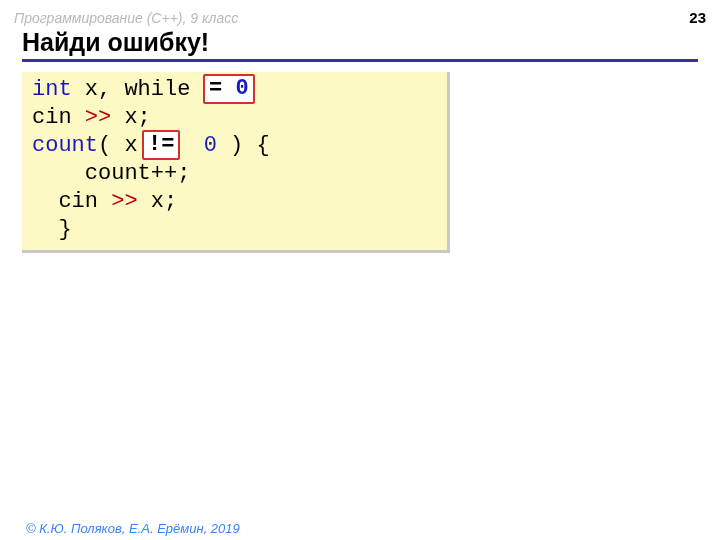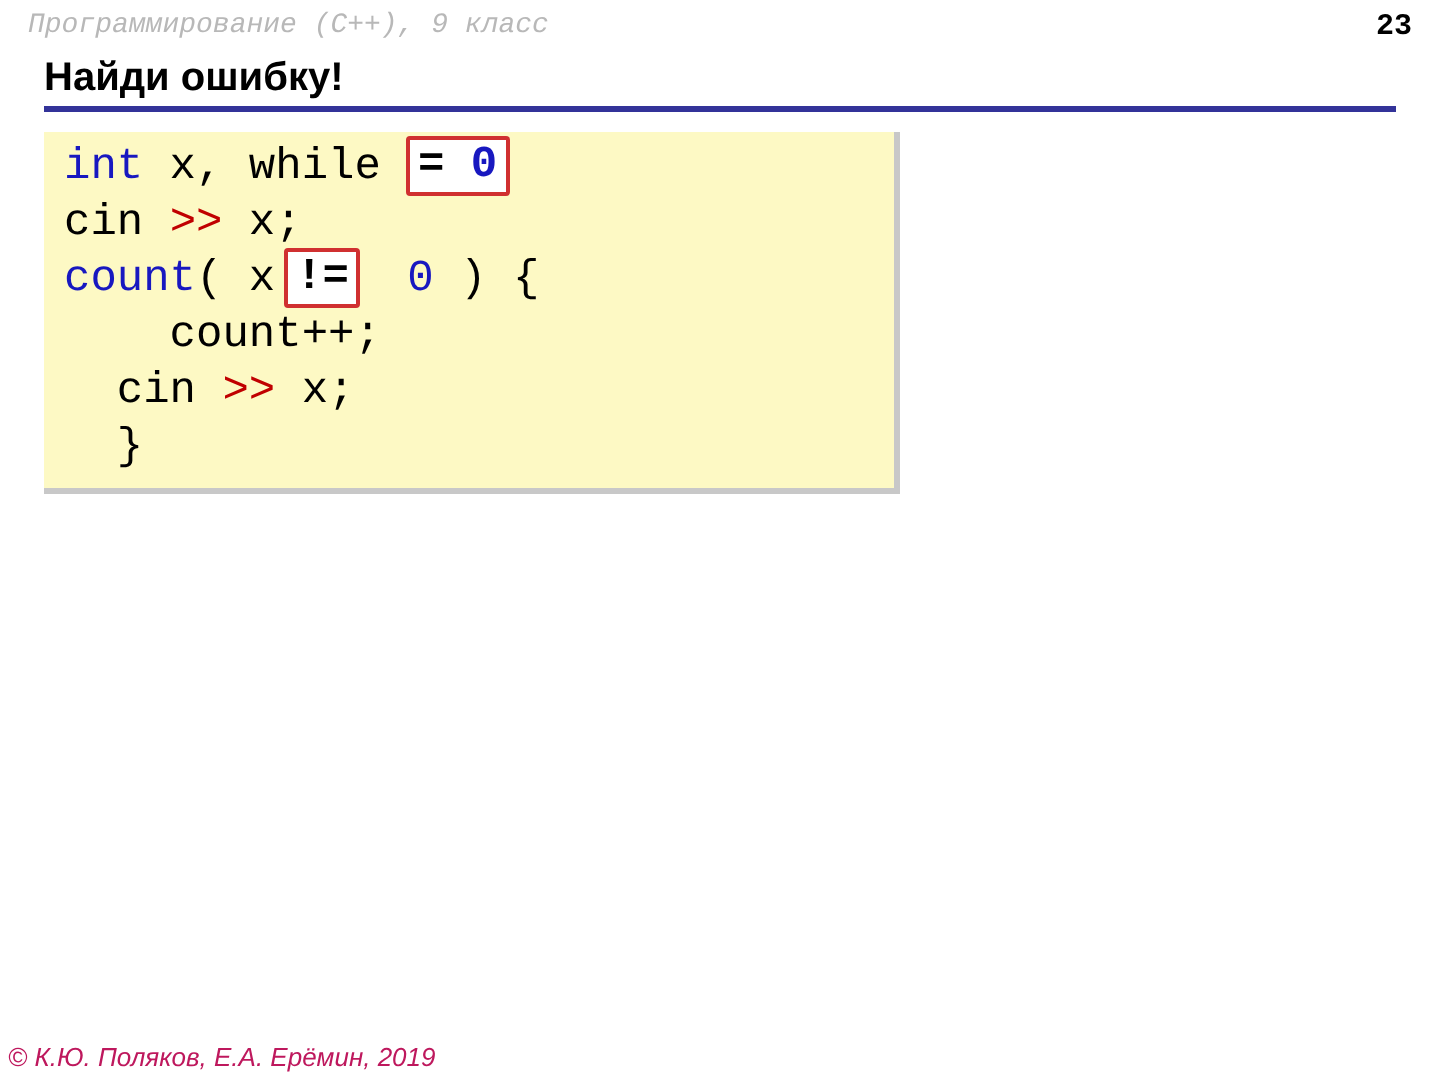--- a/index.html
+++ b/index.html
@@ -9,32 +9,31 @@
     background: #ffffff;
     font-family: Arial, sans-serif;
     position: relative;
     overflow: hidden;
   }
   .header-bar {
     width: 100%;
     height: 26px;
     display: flex;
     justify-content: space-between;
-    align-items: center;
+    align-items: flex-end;
     padding: 0 14px;
     color: #b8b8b8;
     font-size: 14px;
     font-style: italic;
-    font-family: Liberation Mono, monospace;
   }
   .title-block {
     padding: 2px 22px 4px 22px;
   }
   .title-text {
-    font-size: 20px;
+    font-size: 25px;
     font-weight: bold;
     color: #000;
   }
   .title-underline {
     margin-top: 2px;
     width: 676px;
     height: 3px;
     background: #333399;
   }
   .code-box {
@@ -66,22 +65,22 @@
   .fix1 { left: 181px; top: 2px; font-size: 22px; line-height: 26px; }
   .fix2 { left: 120px; top: 58px; font-size: 22px; line-height: 26px; }
   .fix1 .num, .fix2 .num { color: #1818c0; }
   .footer {
     position: absolute;
     left: 0; bottom: 0; width: 100%;
     height: 24px;
     display: flex;
     align-items: center;
     gap: 30px;
-    padding-left: 4px;
-    color: #be185d;
+    padding-left: 26px;
+    color: #3b82f6;
     font-size: 13px;
     font-style: italic;
   }
 </style>
 </head>
 <body>
 
 <div class="header-bar">
   <span>Программирование (C++), 9 класс</span>
   <span style="font-weight:bold;font-style:normal;color:#000;font-size:15px;">23</span>

